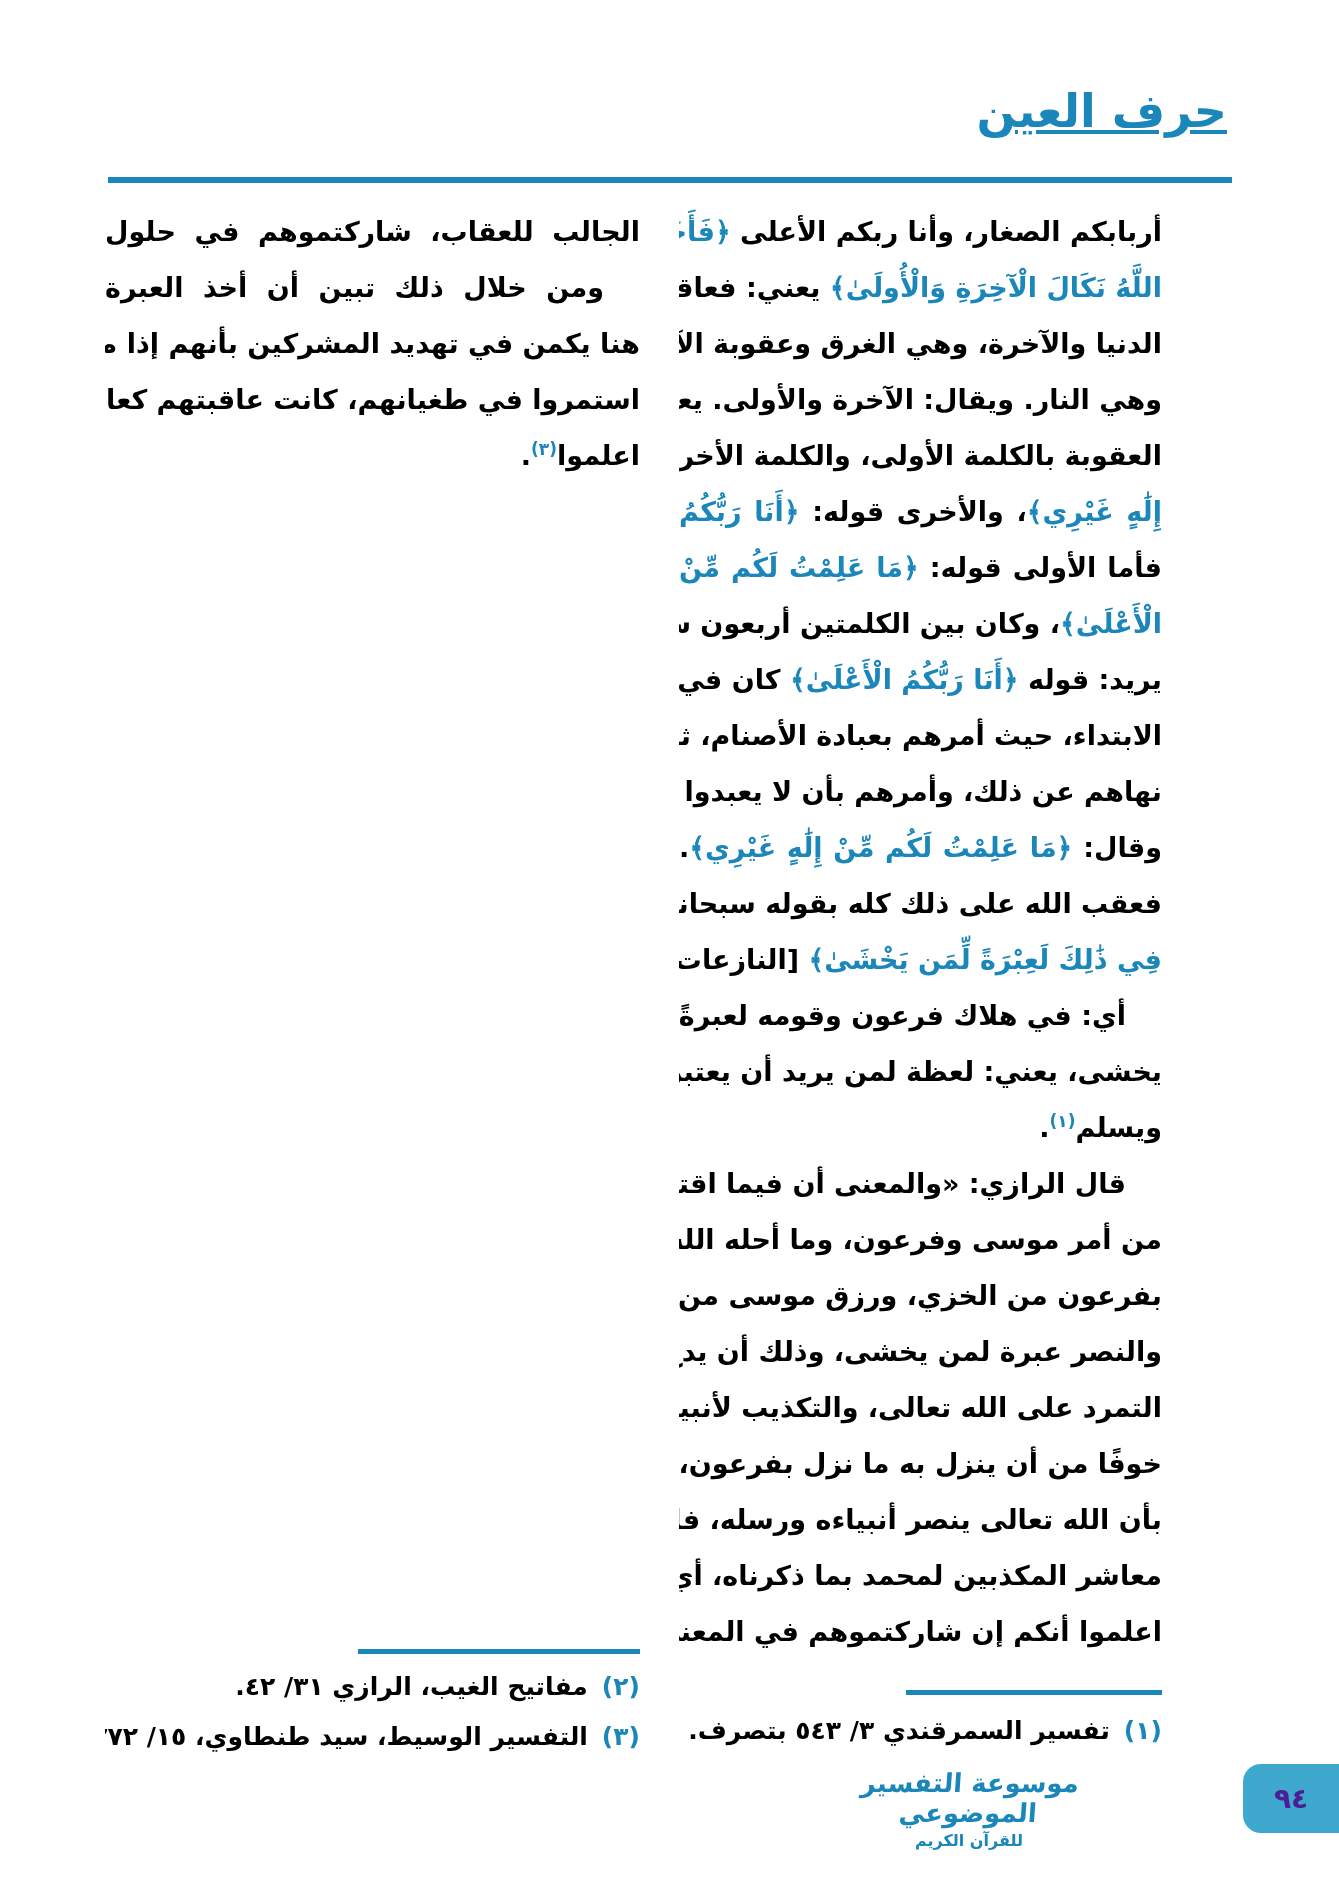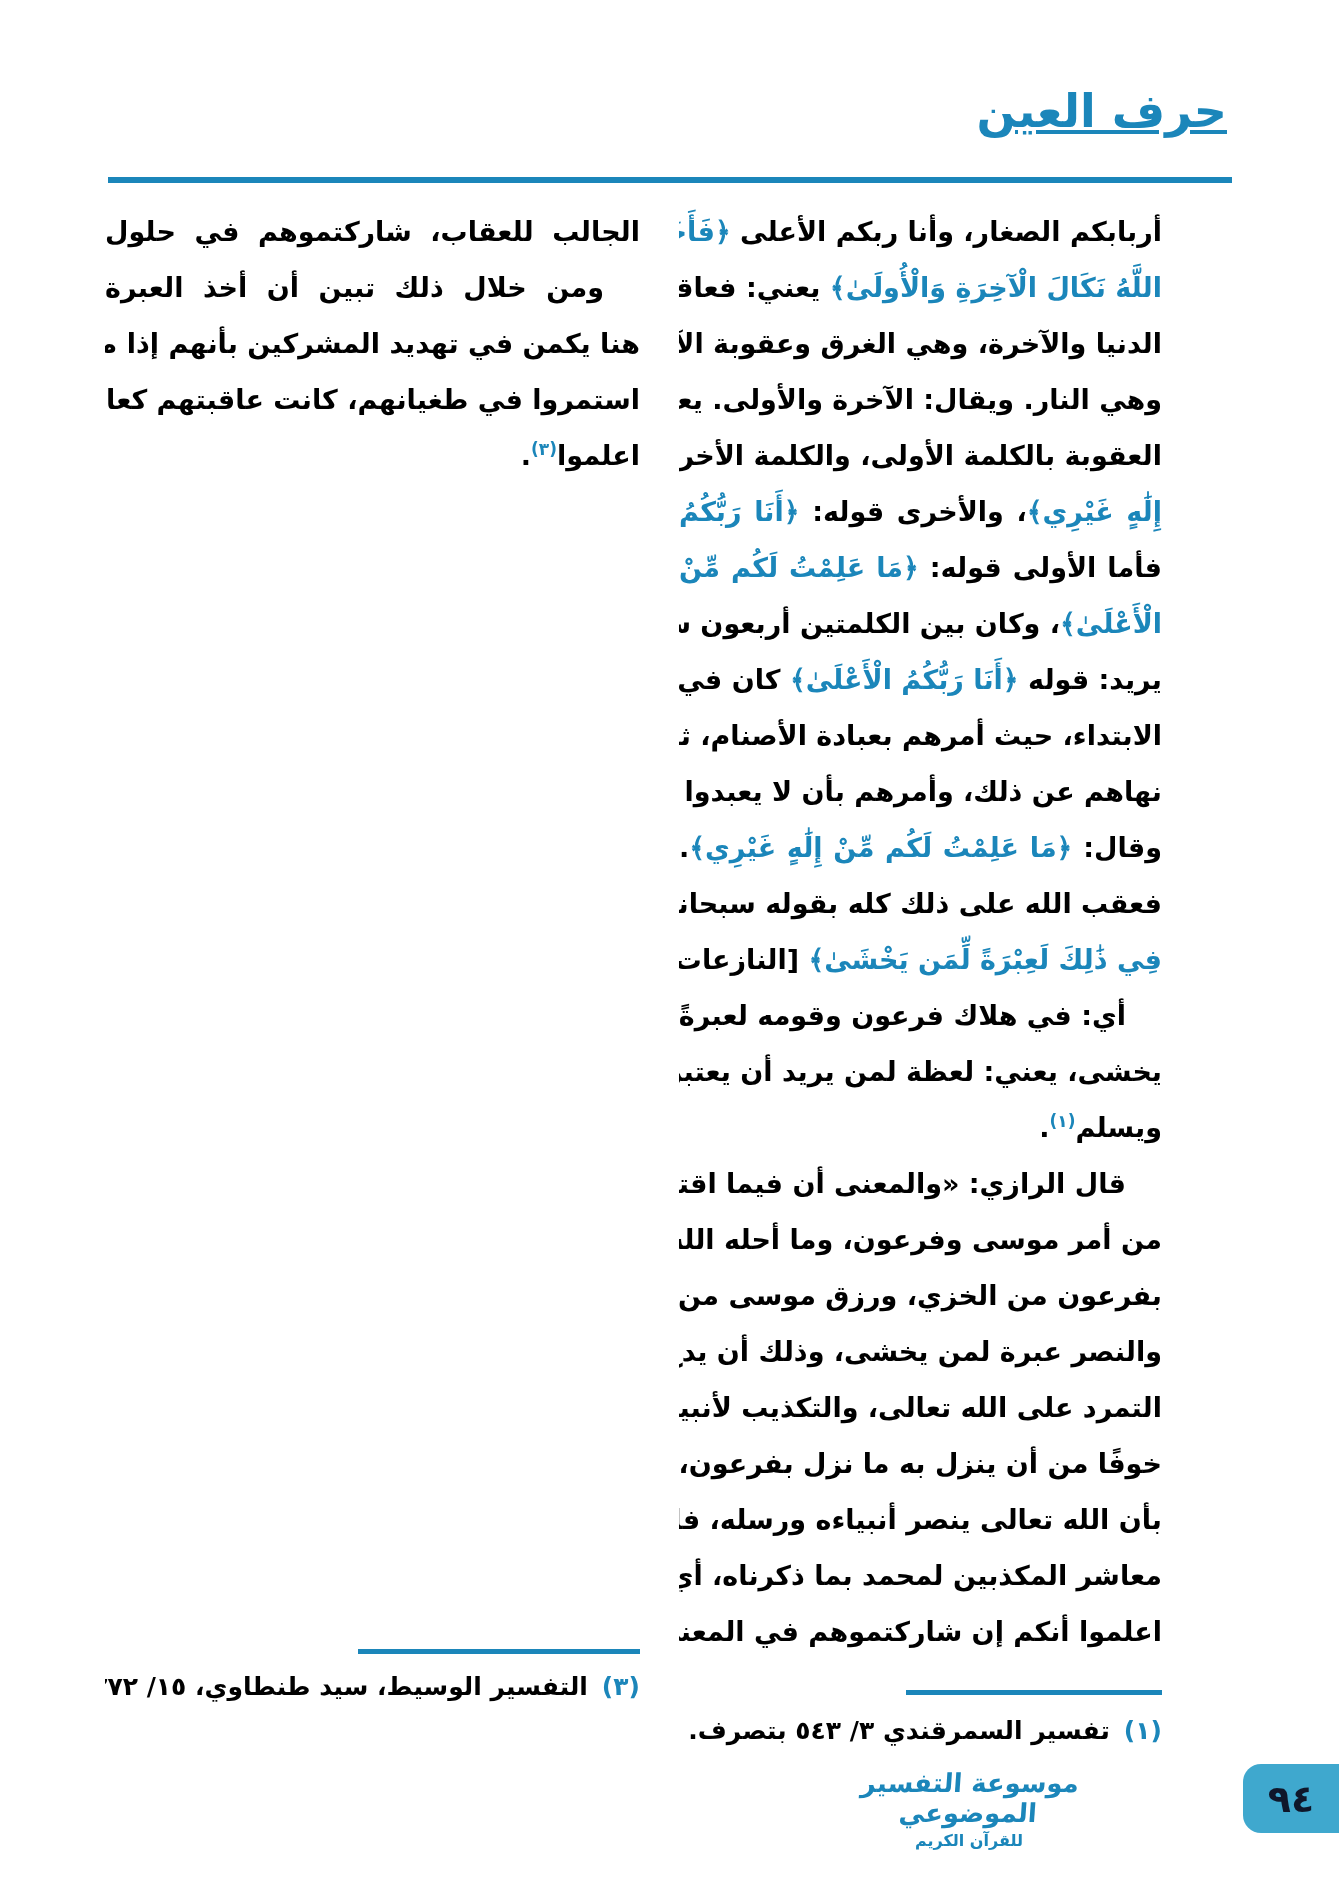--- a/index.html
+++ b/index.html
@@ -47,21 +47,21 @@
     position:absolute;top:1768px;left:828px;width:282px;text-align:center;
     color:var(--teal);
   }
   .logo-l1{font-size:26px;font-weight:bold;transform:skewX(-4deg);}
   .logo-l2{font-size:16px;font-weight:bold;margin-top:3px;}
   .page-badge{
     position:absolute;top:1764px;right:0;width:96px;height:69px;
     background:var(--badge);border-radius:18px 0 0 18px;
     display:flex;align-items:center;justify-content:center;
   }
-  .page-badge span{color:#0f172a;font-size:38px;font-weight:bold;}
+  .page-badge span{color:#4c1d95;font-size:28px;font-weight:bold;}
 </style>
 </head>
 <body>
 
 <div class="page">
 
   <div class="header-title">حرف العين</div>
 
   <div class="header-rule"></div>
 
@@ -97,20 +97,21 @@
   <div class="col left-col" id="left-col">
       <div class="line"><span class="txt">الجالب للعقاب، شاركتموهم في حلول</span></div>
       <div class="line indent"><span class="txt">ومن خلال ذلك تبين أن أخذ العبرة</span></div>
       <div class="line"><span class="txt">هنا يكمن في تهديد المشركين بأنهم إذا ما</span></div>
       <div class="line"><span class="txt">استمروا في طغيانهم، كانت عاقبتهم كعاقبة</span></div>
       <div class="line end"><span class="txt">اعلموا</span><span class="fnref">(٣)</span><span class="txt">.</span></div>
     </div>
 
   <div class="fn-sep fn-sep-left"></div>
   <div class="fn-block fn-left" id="fn-left">
+      <div class="fn-line"><span class="fn-num">(٢)</span><span>مفاتيح الغيب، الرازي ٣١/ ٤٢.</span></div>
       <div class="fn-line"><span class="fn-num">(٣)</span><span>التفسير الوسيط، سيد طنطاوي، ١٥/ ٢٧٢.</span></div>
     </div>
 
   <div class="fn-sep fn-sep-right"></div>
   <div class="fn-block fn-right" id="fn-right">
       <div class="fn-line"><span class="fn-num">(١)</span><span>تفسير السمرقندي ٣/ ٥٤٣ بتصرف.</span></div>
     </div>
 
   <div class="logo">
     <div class="logo-l1">موسوعة التفسير الموضوعي</div>

